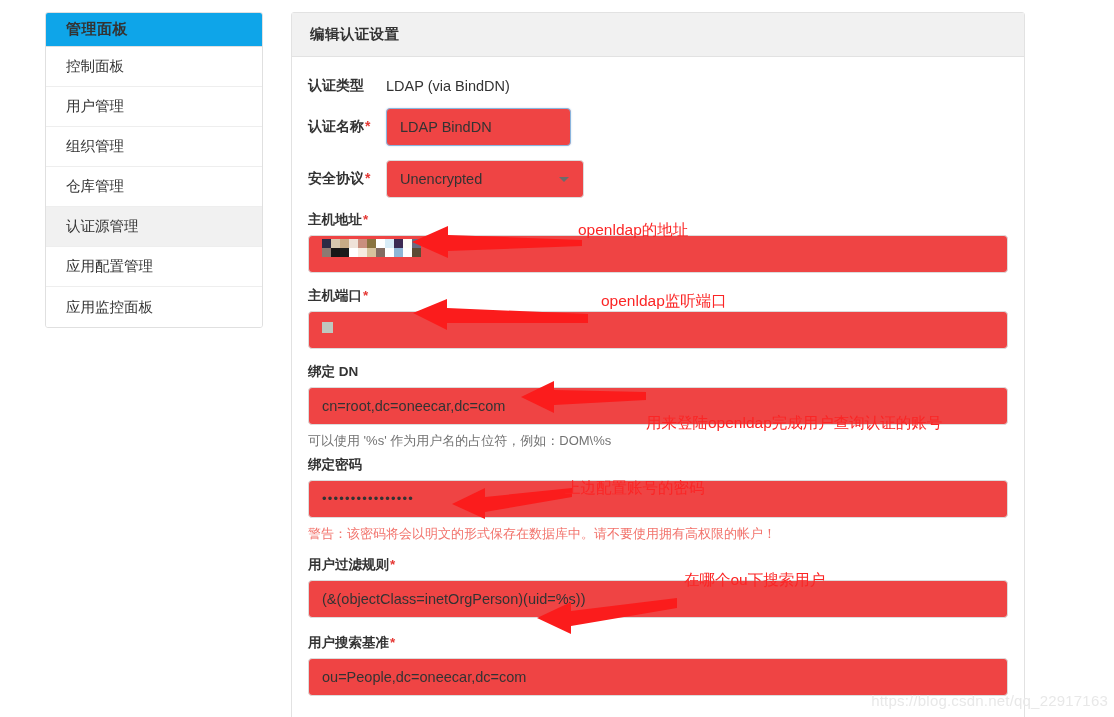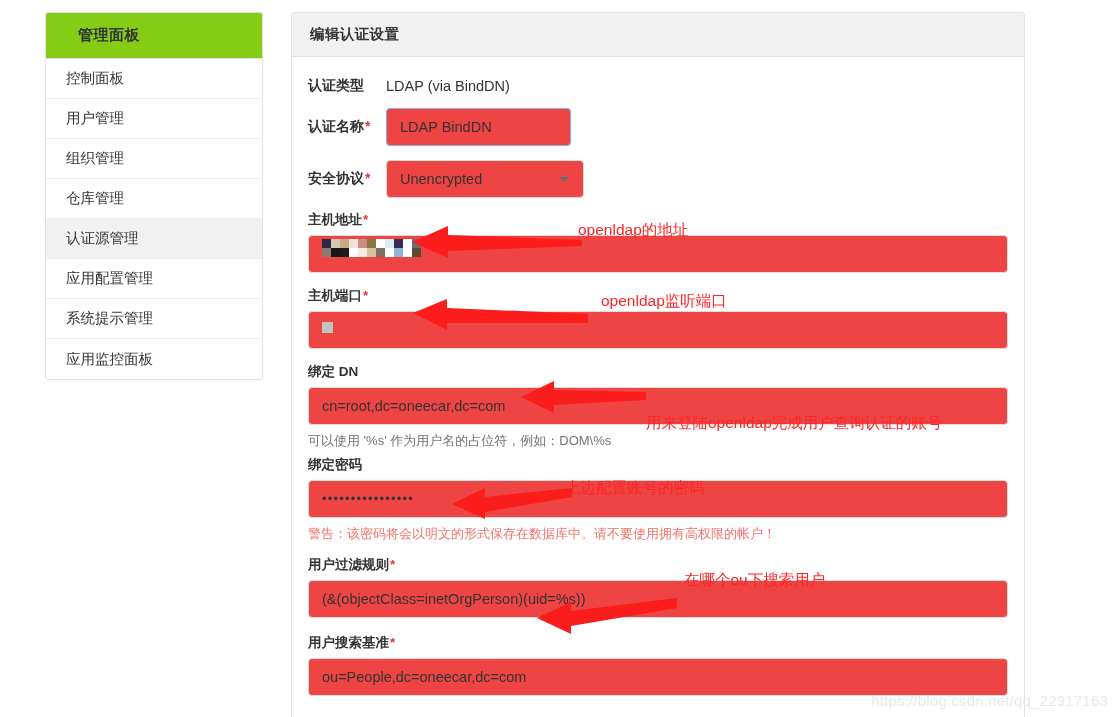--- a/index.html
+++ b/index.html
@@ -22,26 +22,26 @@
     position: absolute;
     left: 45px;
     top: 12px;
     width: 218px;
     background: #ffffff;
     border: 1px solid #e0e0e0;
     border-radius: 3px;
     overflow: hidden;
   }
   .sidebar-header {
-    height: 46px;
-    background: #84cc16;
+    height: 34px;
+    background: #0ea5e9;
     border-bottom: 1px solid #e0e0e0;
     display: flex;
     align-items: center;
-    padding-left: 32px;
+    padding-left: 20px;
     font-size: 15px;
     font-weight: bold;
     color: #333333;
     letter-spacing: .5px;
   }
   .sidebar-item {
     height: 40px;
     display: flex;
     align-items: center;
     padding-left: 20px;
@@ -216,23 +216,20 @@
     <div class="sidebar-item">
       <span>仓库管理</span>
     </div>
     <div class="sidebar-item active">
       <span>认证源管理</span>
     </div>
     <div class="sidebar-item">
       <span>应用配置管理</span>
     </div>
     <div class="sidebar-item">
-      <span>系统提示管理</span>
-    </div>
-    <div class="sidebar-item">
       <span>应用监控面板</span>
     </div>
   </div>
 
   <div class="panel">
     <div class="panel-header">编辑认证设置</div>
 
     <div class="panel-body">
 
       <div class="row-inline" style="height:30px;">

